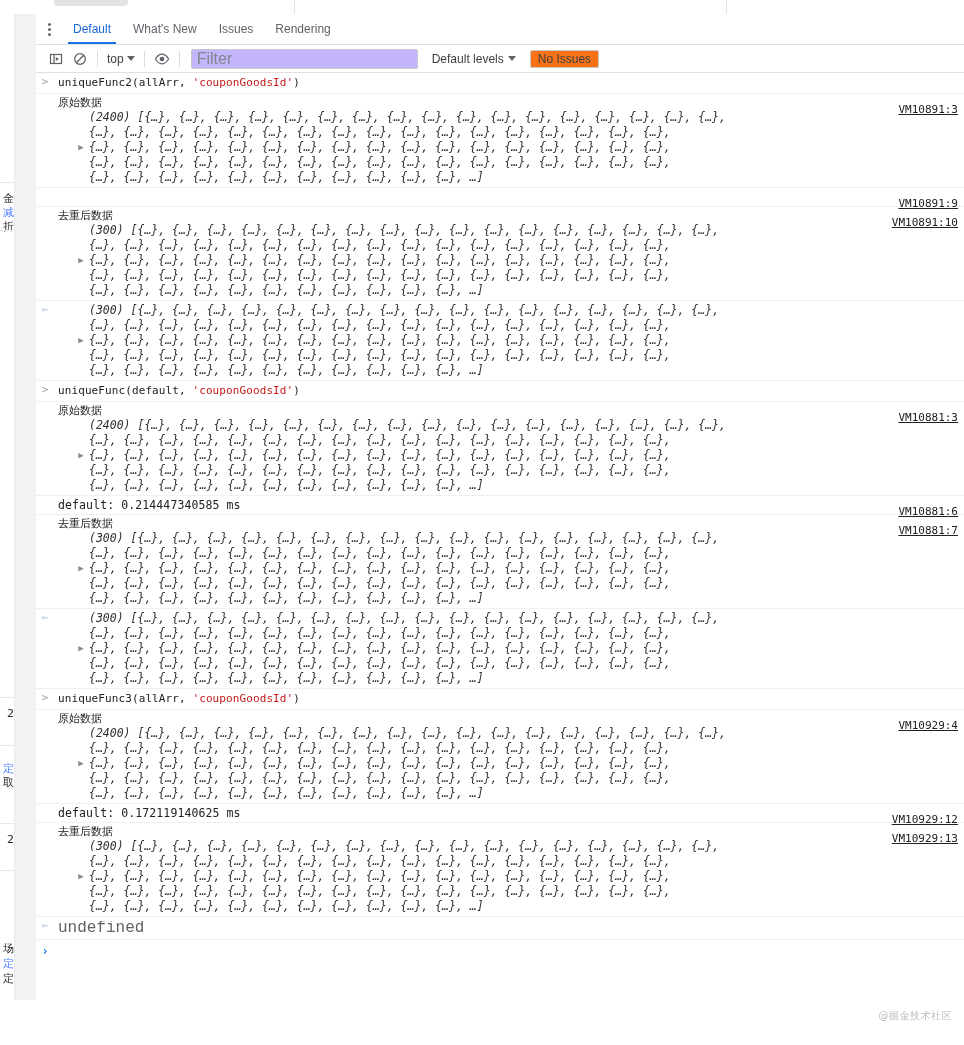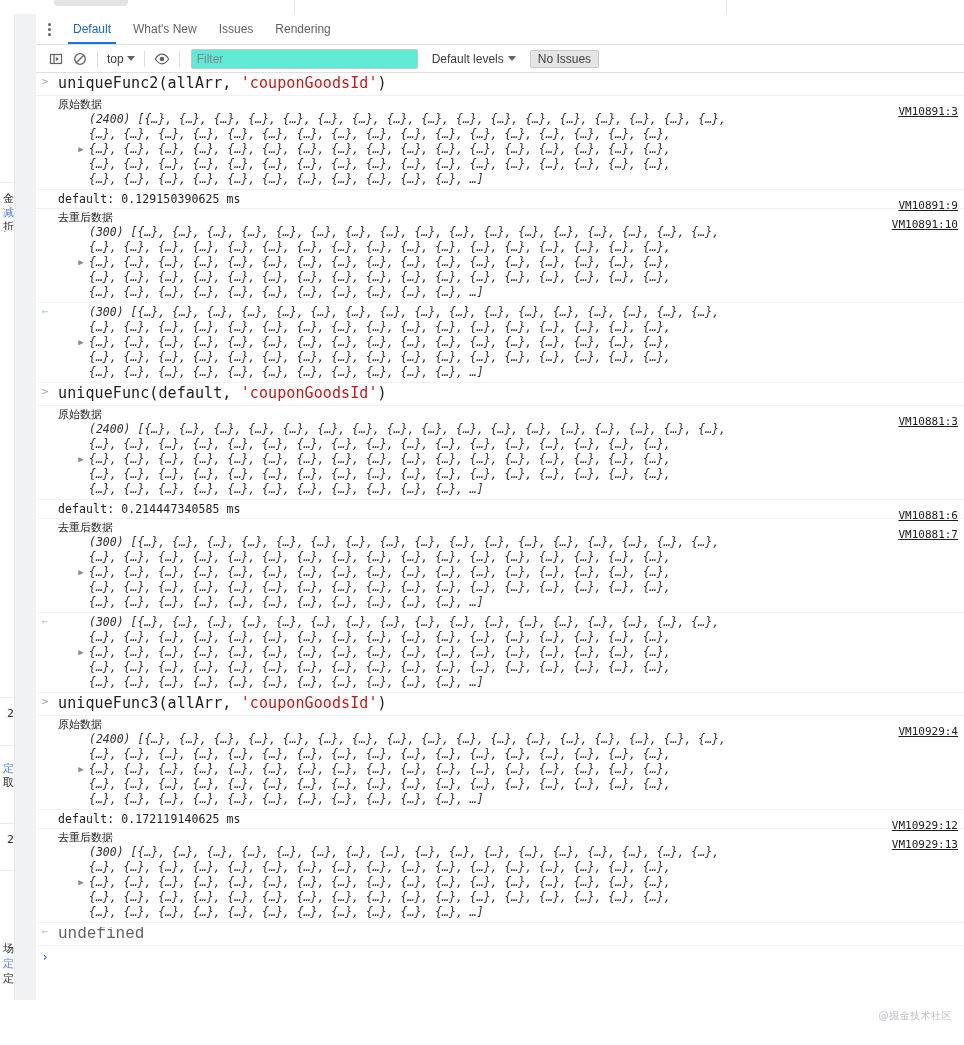--- a/index.html
+++ b/index.html
@@ -198,22 +198,22 @@
     border-top: 5px solid #5f6368;
     display: inline-block;
   }
   .tb-filter {
     flex: 0 0 auto;
     width: 215px;
     height: 18px;
     margin-left: 6px;
     border: 1px solid #c6c9cc;
     border-radius: 2px;
-    background: #5eead4;
-    font-size: 12px;
+    background: #c4b5fd;
+    font-size: 16px;
     color: #3c4043;
     padding: 0 5px;
     font-family: "Liberation Sans", sans-serif;
     outline: none;
   }
   .tb-filter::placeholder { color: #80868b; }
   .tb-levels {
     display: flex;
     align-items: center;
     gap: 4px;
@@ -224,21 +224,21 @@
     cursor: pointer;
     white-space: nowrap;
   }
   .tb-issues {
     margin-left: 10px;
     font-size: 12px;
     color: #3c4043;
     border: 1px solid #c6c9cc;
     border-radius: 2px;
     padding: 1px 7px;
-    background: #e5e5e5;
+    background: #f97316;
     cursor: pointer;
     white-space: nowrap;
     font-family: "Liberation Sans", sans-serif;
   }
 
   
   .dt-console {
     flex: 1 1 auto;
     overflow: hidden;
     background: #ffffff;
@@ -270,21 +270,21 @@
   .crow .content {
     margin-left: 22px;
     margin-right: 6px;
     line-height: 14px;
     white-space: nowrap;
     overflow: hidden;
   }
 
   .cmd {
     color: #202124;
-    font-size: 15px;
+    font-size: 11px;
     font-family: "DejaVu Sans Mono", monospace;
     letter-spacing: 0.1px;
   }
   .cmd .str { color: #c41a16; }
 
   .label-cn {
     font-family: "DejaVu Sans", "Liberation Sans", sans-serif;
     font-size: 11px;
     color: #202124;
     line-height: 15px;
@@ -486,21 +486,20 @@
           <div class="arrline"><span class="count">(2400)  [</span><span>{…}, {…}, {…}, {…}, {…}, {…}, {…}, {…}, {…}, {…}, {…}, {…}, {…}, {…}, {…}, {…}, {…}, </span></div>
           <div class="arrline"><span>{…}, {…}, {…}, {…}, {…}, {…}, {…}, {…}, {…}, {…}, {…}, {…}, {…}, {…}, {…}, {…}, {…}, </span></div>
           <div class="arrline"><span>{…}, {…}, {…}, {…}, {…}, {…}, {…}, {…}, {…}, {…}, {…}, {…}, {…}, {…}, {…}, {…}, {…}, </span></div>
           <div class="arrline"><span>{…}, {…}, {…}, {…}, {…}, {…}, {…}, {…}, {…}, {…}, {…}, {…}, {…}, {…}, {…}, {…}, {…}, </span></div>
           <div class="arrline"><span>{…}, {…}, {…}, {…}, {…}, {…}, {…}, {…}, {…}, {…}, {…}, …]</span></div>
           <span class="tri" style="top: 30px;">▶</span>
         </div>
         <a class="vmlink">VM10891:3</a>
       </div>
       <div class="crow">
-        <div class="content timing">default: 0.129150390625 ms</div>
         <a class="vmlink">VM10891:9</a>
       </div>
       <div class="crow">
         <div class="content label-cn">去重后数据</div>
         <div class="arrblock">
           <div class="arrline"><span class="count">(300)  [</span><span>{…}, {…}, {…}, {…}, {…}, {…}, {…}, {…}, {…}, {…}, {…}, {…}, {…}, {…}, {…}, {…}, {…}, </span></div>
           <div class="arrline"><span>{…}, {…}, {…}, {…}, {…}, {…}, {…}, {…}, {…}, {…}, {…}, {…}, {…}, {…}, {…}, {…}, {…}, </span></div>
           <div class="arrline"><span>{…}, {…}, {…}, {…}, {…}, {…}, {…}, {…}, {…}, {…}, {…}, {…}, {…}, {…}, {…}, {…}, {…}, </span></div>
           <div class="arrline"><span>{…}, {…}, {…}, {…}, {…}, {…}, {…}, {…}, {…}, {…}, {…}, {…}, {…}, {…}, {…}, {…}, {…}, </span></div>
           <div class="arrline"><span>{…}, {…}, {…}, {…}, {…}, {…}, {…}, {…}, {…}, {…}, {…}, …]</span></div>

